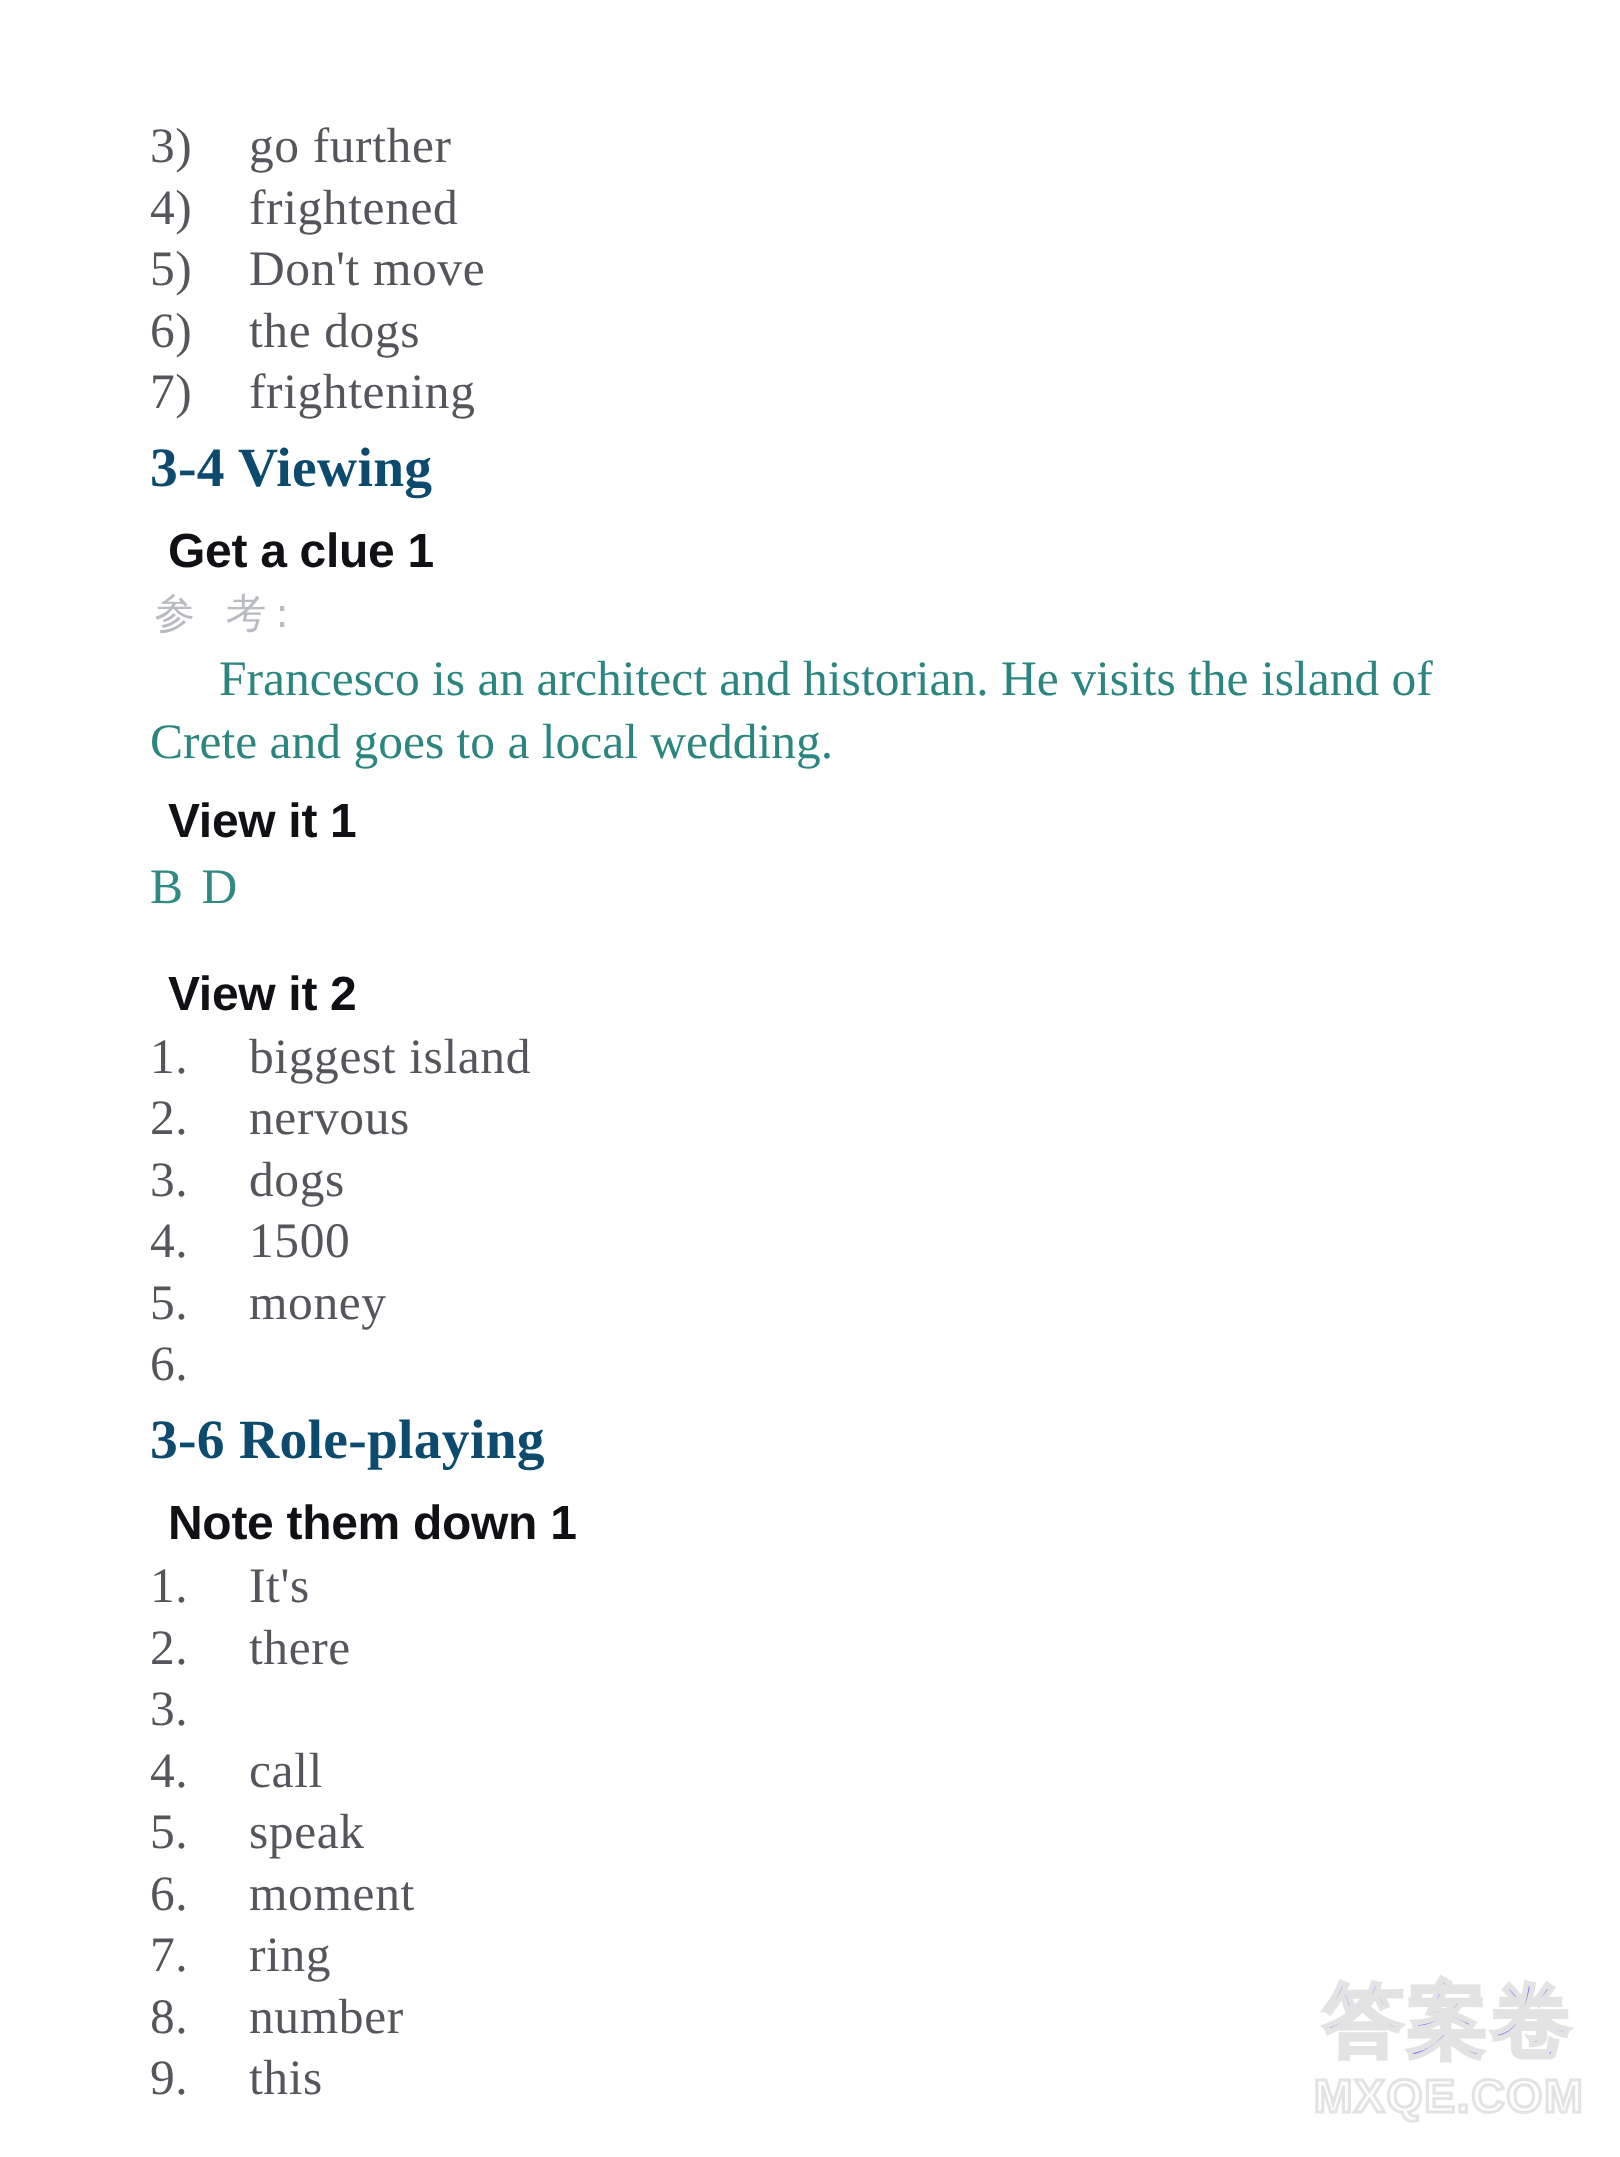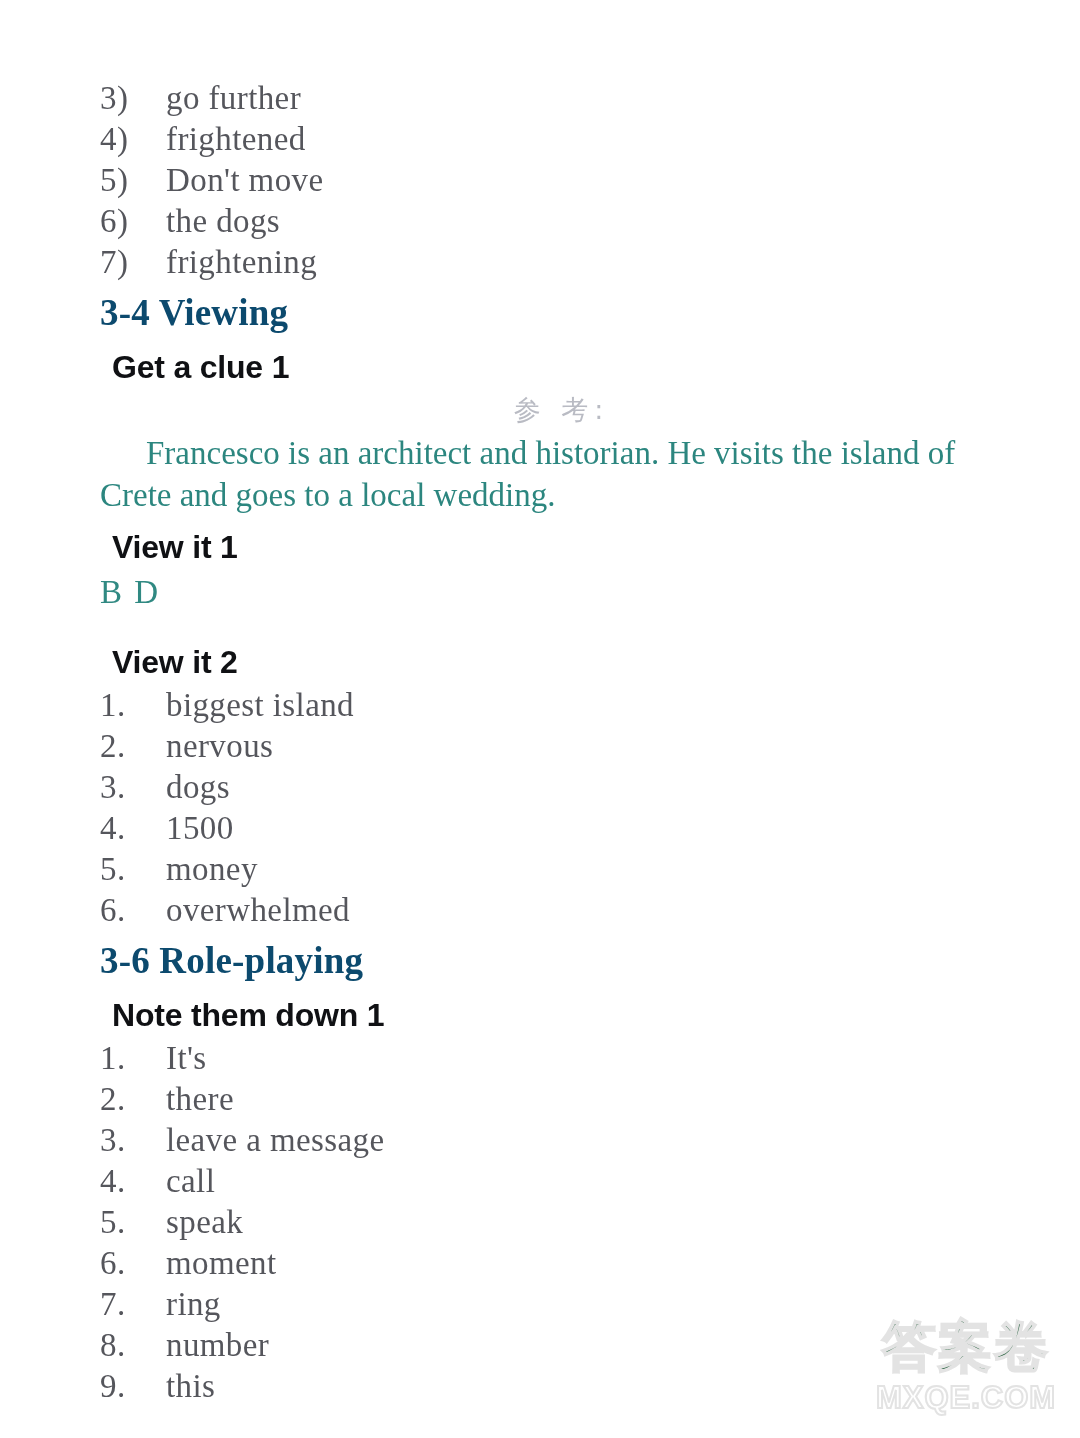--- a/index.html
+++ b/index.html
@@ -80,21 +80,20 @@
 
   
   .cjk-note {
     font-family: "DejaVu Sans", sans-serif;
     font-size: 27px;
     line-height: 36px;
     color: #8f92a0;
     opacity: 0.62;
     letter-spacing: 6px;
     margin: 2px 0 0 3px;
-    text-align: center;
   }
 
   
   .para {
     font-family: "Liberation Serif", serif;
     font-size: 33px;
     line-height: 42px;
     color: #0f766e;
     opacity: 0.88;
     text-indent: 46px;
@@ -121,21 +120,21 @@
     bottom: 22px;
     width: 200px;
     text-align: center;
     user-select: none;
   }
   .wm-cjk {
     font-family: "DejaVu Sans", sans-serif;
     font-size: 54px;
     line-height: 62px;
     font-weight: bold;
-    color: #14532d;
+    color: #8b5cf6;
     -webkit-text-stroke: 2px #e3e3e3;
     letter-spacing: 2px;
   }
   .wm-dom {
     font-family: "Liberation Sans", sans-serif;
     font-size: 31px;
     line-height: 36px;
     font-weight: bold;
     color: #ffffff;
     -webkit-text-stroke: 2px #e3e3e3;
@@ -205,40 +204,38 @@
         <li class="ans-item">
           <span class="ans-num">4.</span>
           <span class="ans-text">1500</span>
         </li>
         <li class="ans-item">
           <span class="ans-num">5.</span>
           <span class="ans-text">money</span>
         </li>
         <li class="ans-item">
           <span class="ans-num">6.</span>
-          <span class="ans-text">overwhelmed</span>
         </li>
       </ul>
 
     <div class="sec-head">3-6 Role-playing</div>
 
     <div class="sub-head">Note them down 1</div>
 
     <ul class="ans-list">
         <li class="ans-item">
           <span class="ans-num">1.</span>
           <span class="ans-text">It's</span>
         </li>
         <li class="ans-item">
           <span class="ans-num">2.</span>
           <span class="ans-text">there</span>
         </li>
         <li class="ans-item">
           <span class="ans-num">3.</span>
-          <span class="ans-text">leave a message</span>
         </li>
         <li class="ans-item">
           <span class="ans-num">4.</span>
           <span class="ans-text">call</span>
         </li>
         <li class="ans-item">
           <span class="ans-num">5.</span>
           <span class="ans-text">speak</span>
         </li>
         <li class="ans-item">

